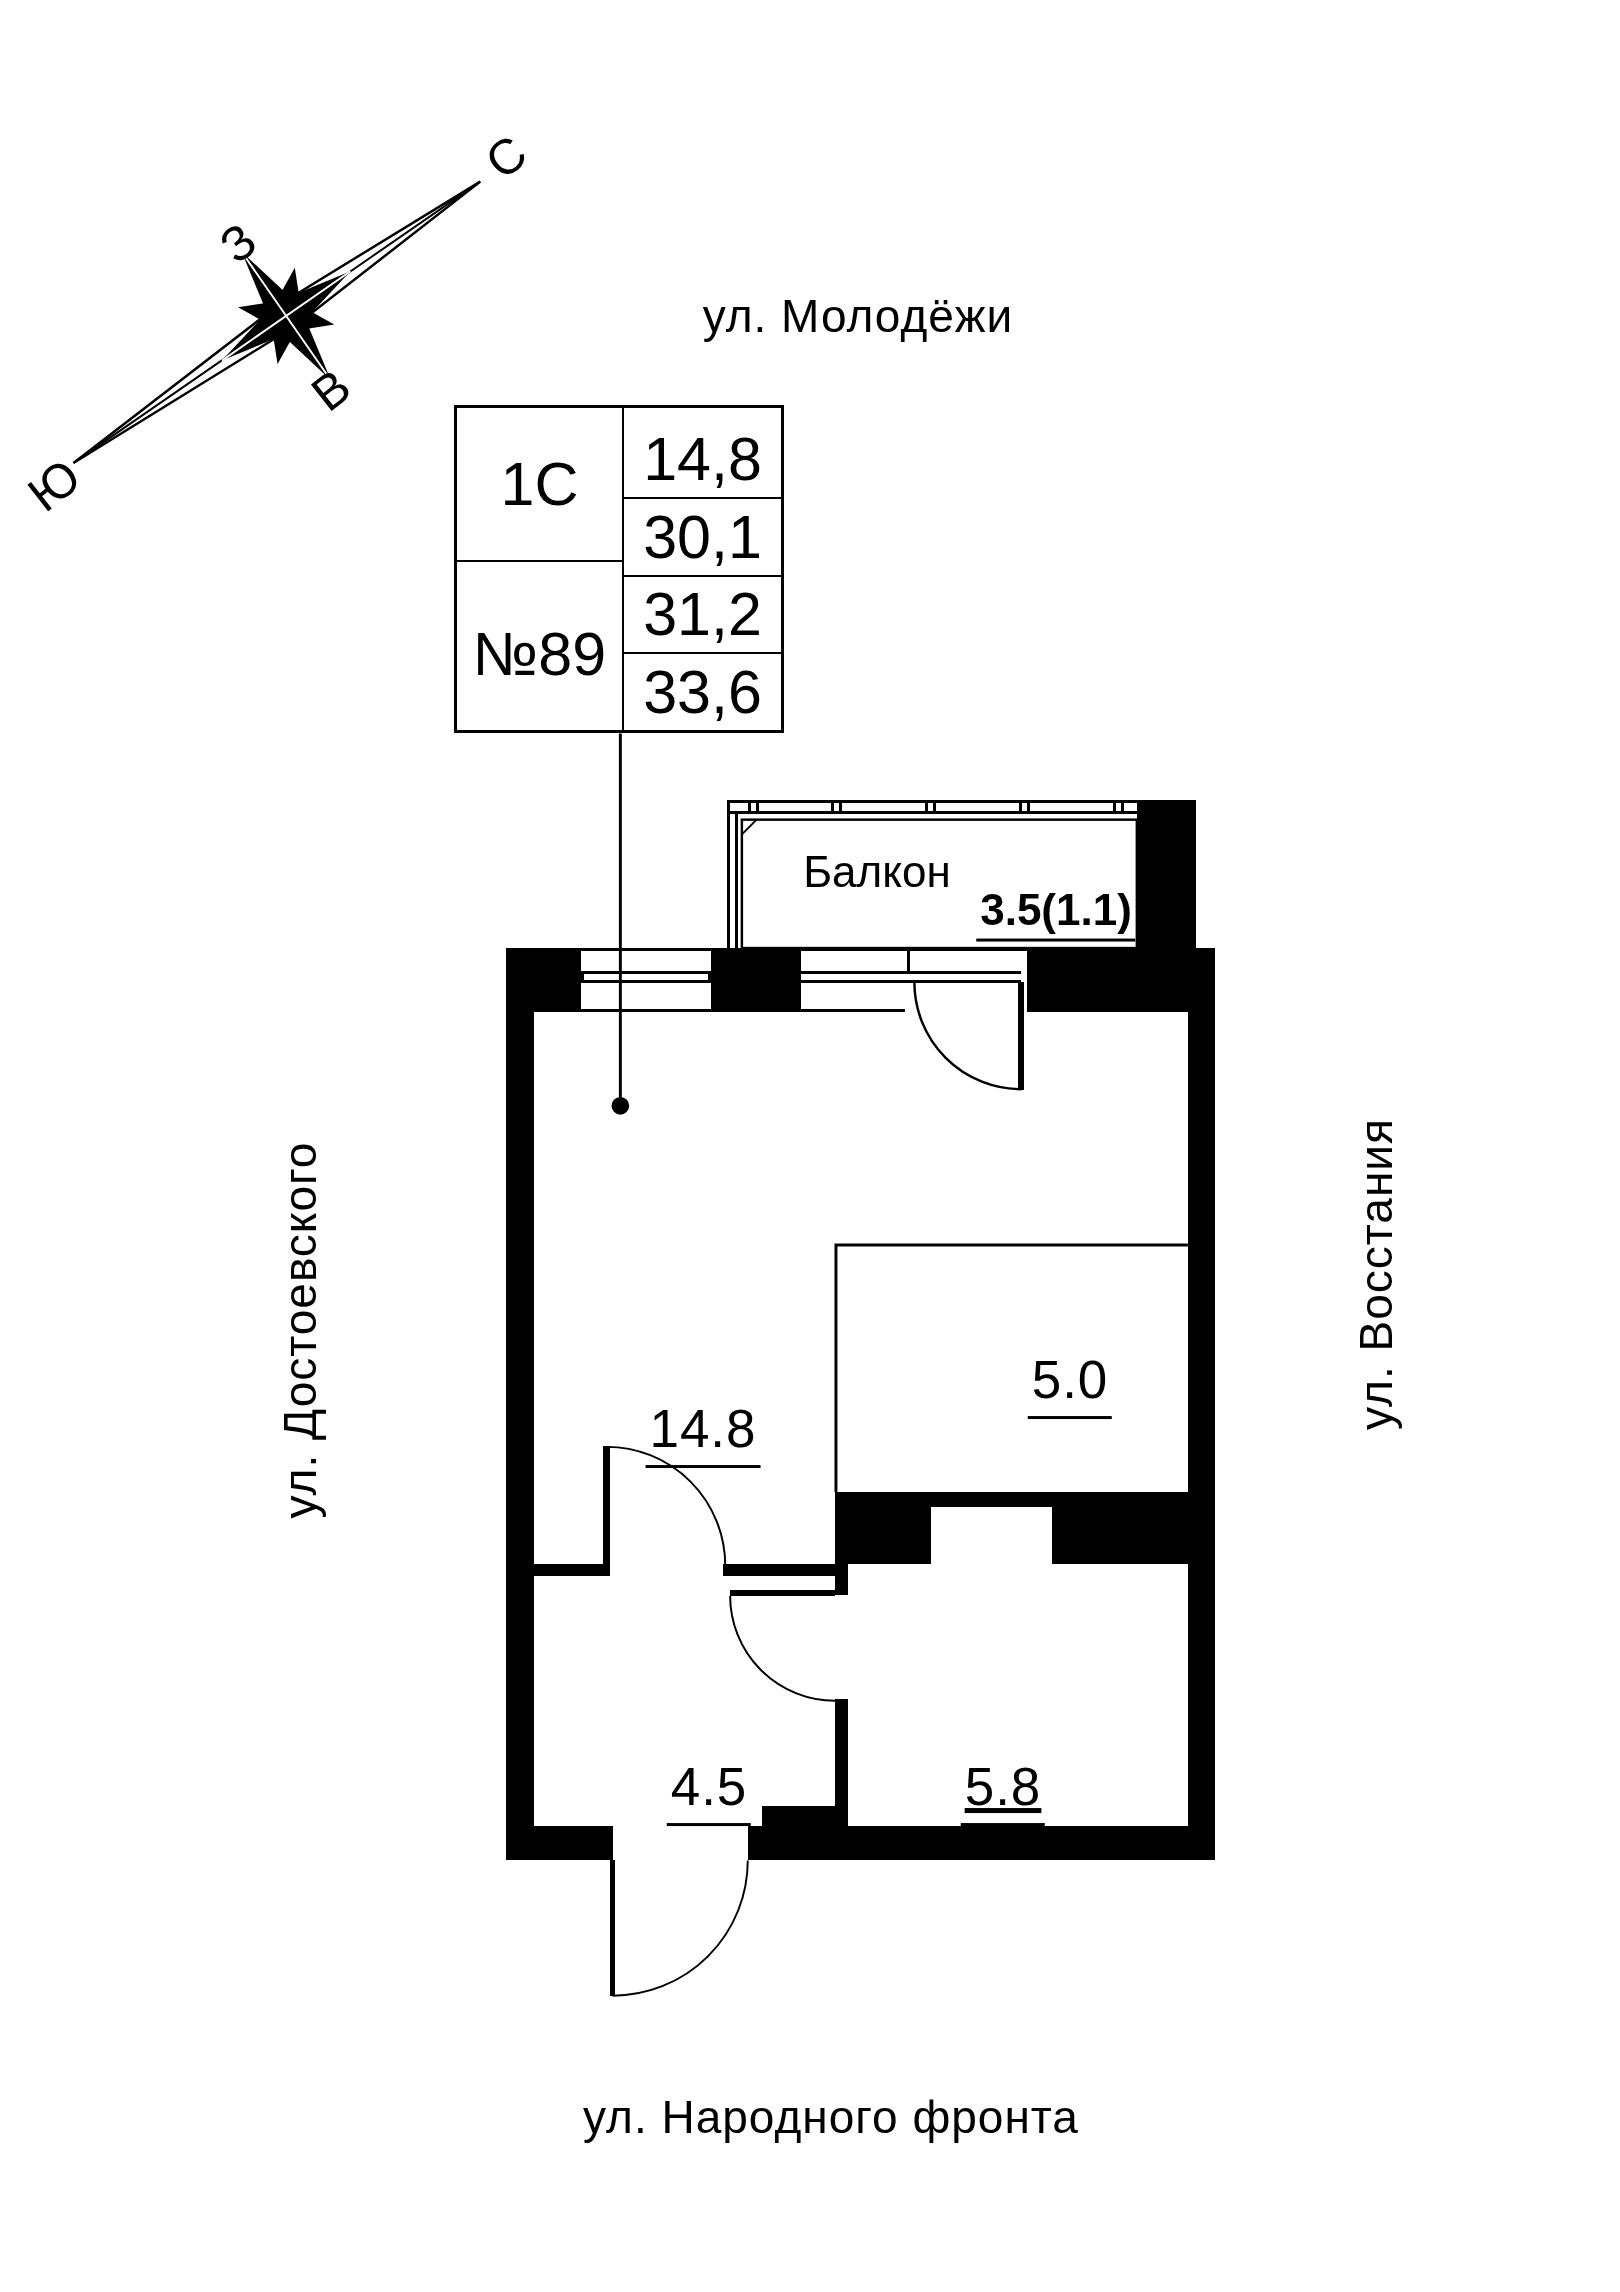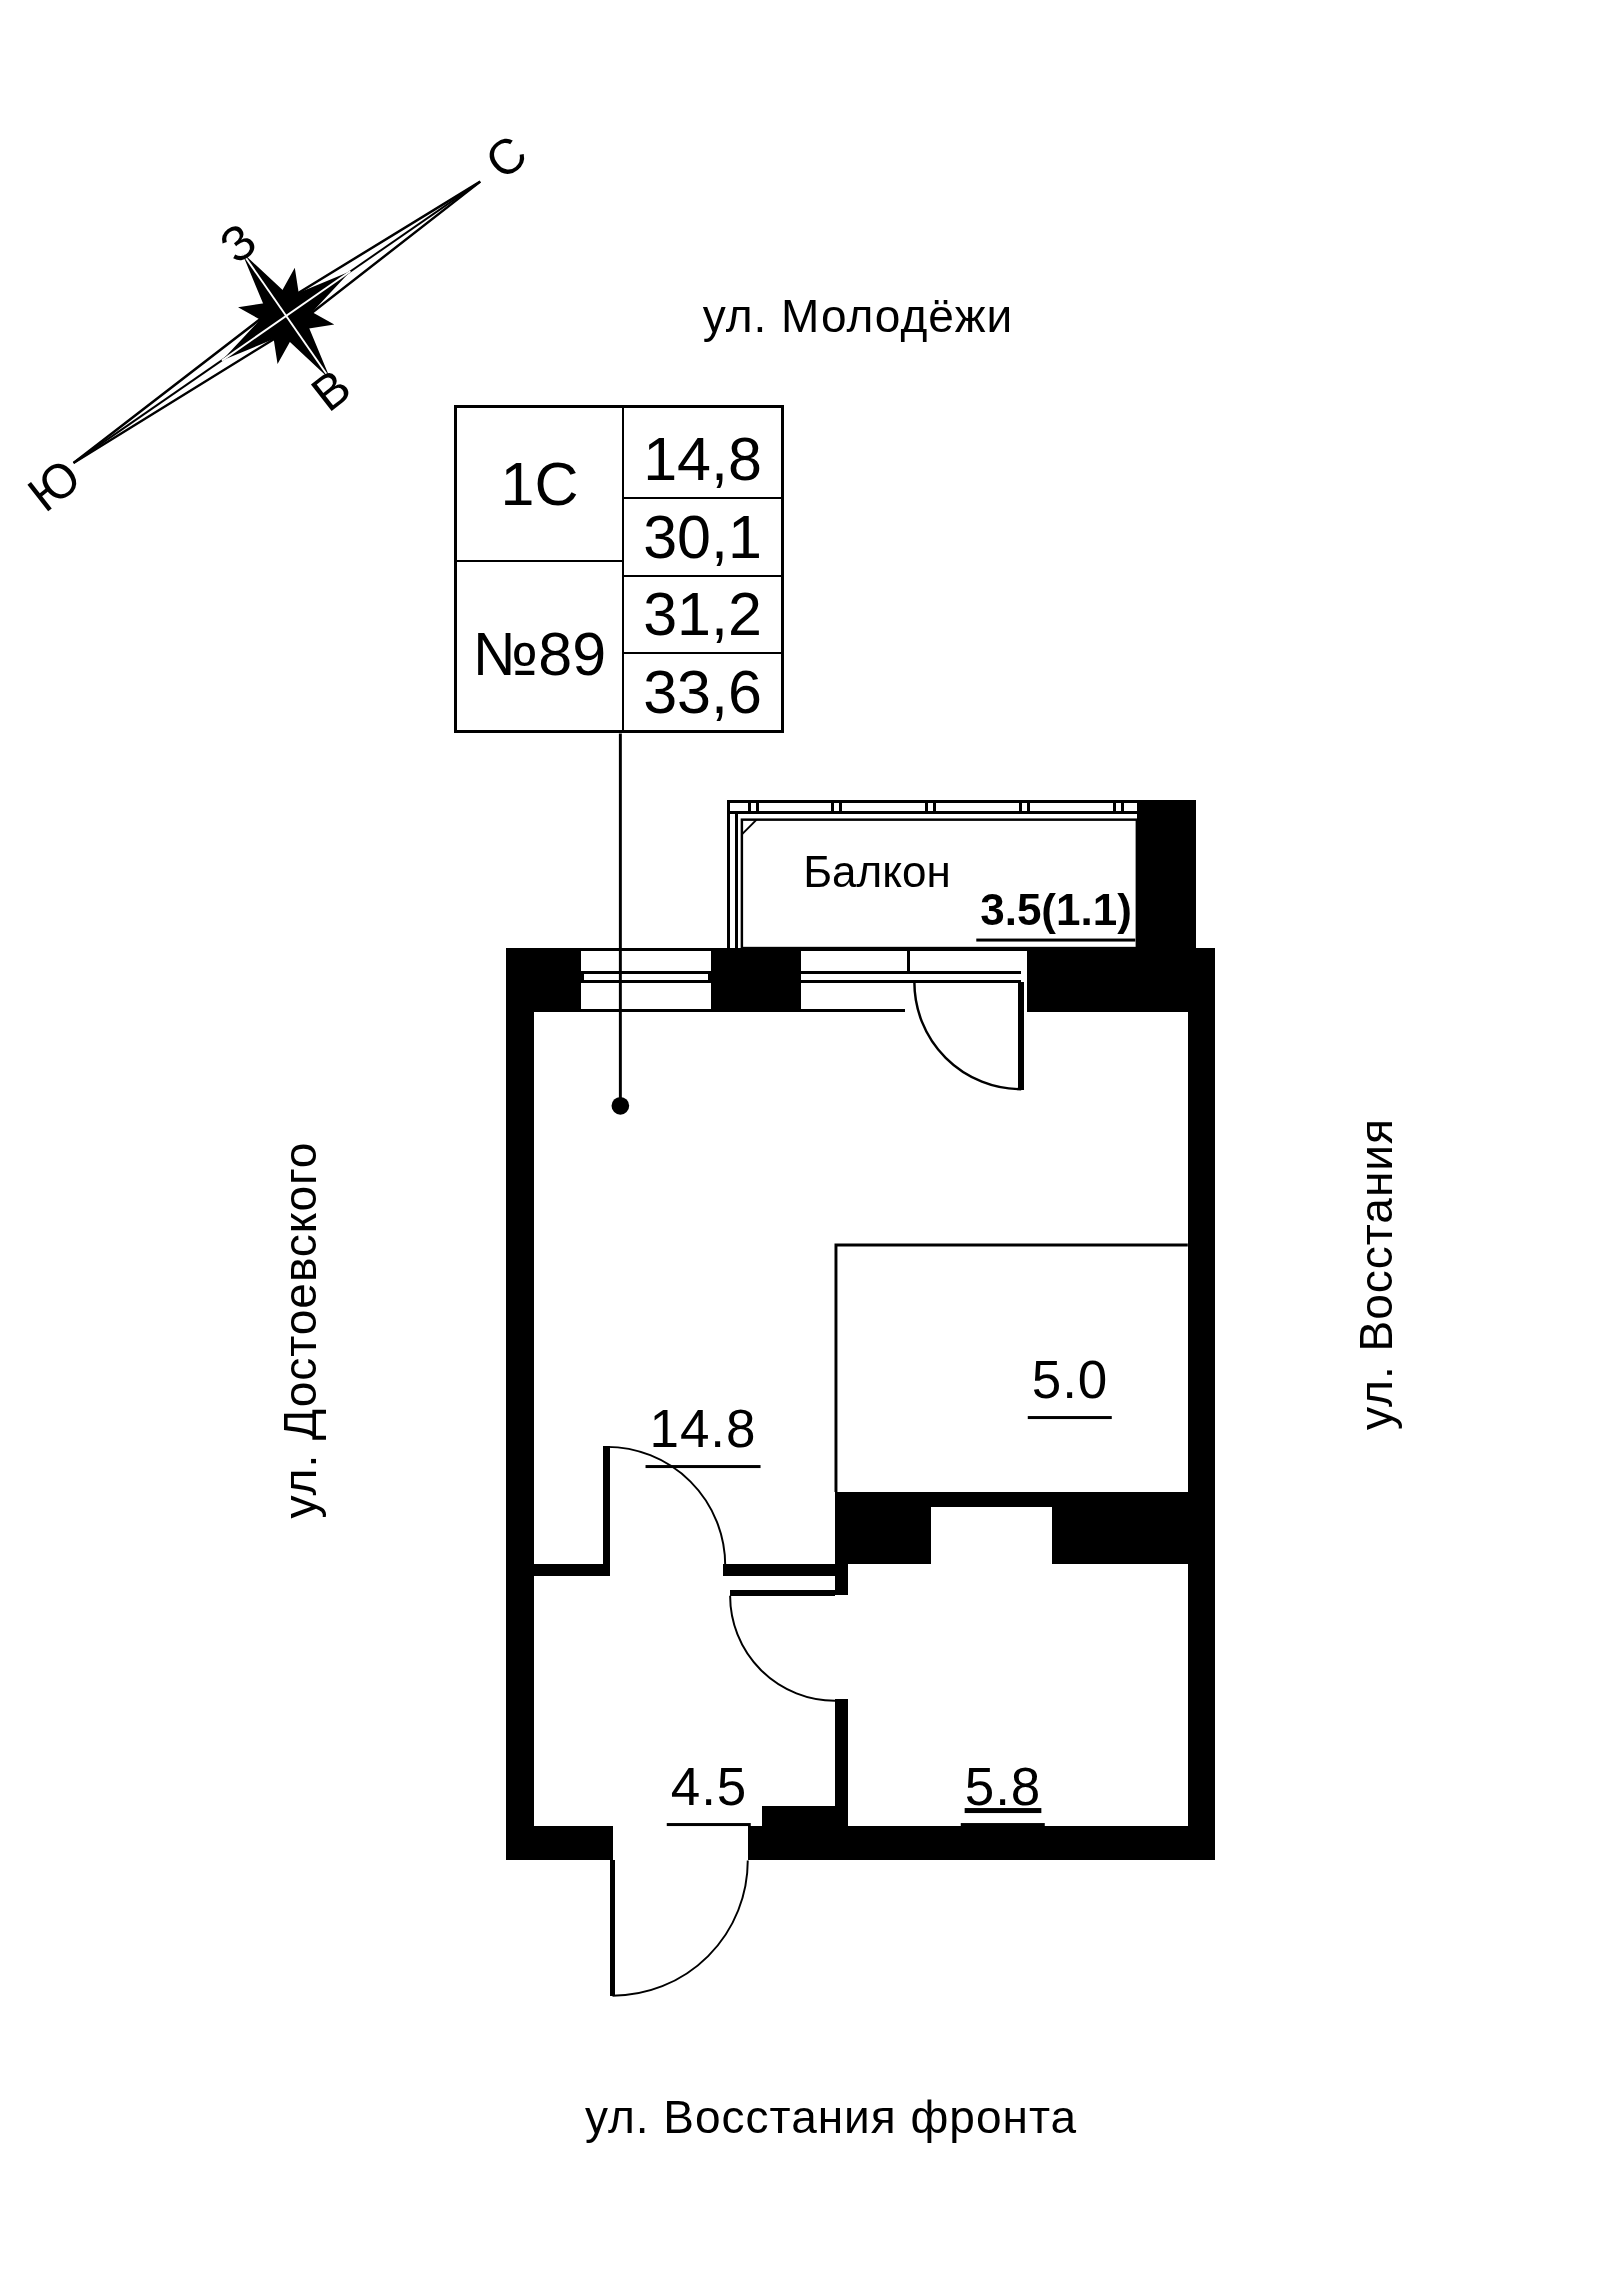--- a/index.html
+++ b/index.html
@@ -118,21 +118,21 @@
       <line x1="226.4" y1="367.6" x2="357.6" y2="276.4" stroke="#fff" stroke-width="2"></line>
     </g>
   </svg>
 
   <div class="lbl compass-letter center-anchor" style="left:506px;top:157px;transform:translate(-50%,-50%) rotate(-38deg);">С</div>
   <div class="lbl compass-letter center-anchor" style="left:238px;top:243px;transform:translate(-50%,-50%) rotate(-38deg);">З</div>
   <div class="lbl compass-letter center-anchor" style="left:331px;top:390px;transform:translate(-50%,-50%) rotate(-38deg);">В</div>
   <div class="lbl compass-letter center-anchor" style="left:54px;top:485px;transform:translate(-50%,-50%) rotate(-38deg);">Ю</div>
 
   <div class="lbl street center-anchor" style="left:858px;top:316px;">ул. Молодёжи</div>
-  <div class="lbl street center-anchor" style="left:831px;top:2117px;">ул. Восстания фронта</div>
+  <div class="lbl street center-anchor" style="left:831px;top:2117px;">ул. Народного фронта</div>
   <div class="lbl street vert" style="left:300px;top:1330px;">ул. Достоевского</div>
   <div class="lbl street vert" style="left:1376px;top:1274px;">ул. Восстания</div>
 
   <div id="unit-card">
     <div class="col-l">
       <div class="cell first">1С</div>
       <div class="cell">№89</div>
     </div>
     <div class="col-r">
       <div class="cell">14,8</div>

